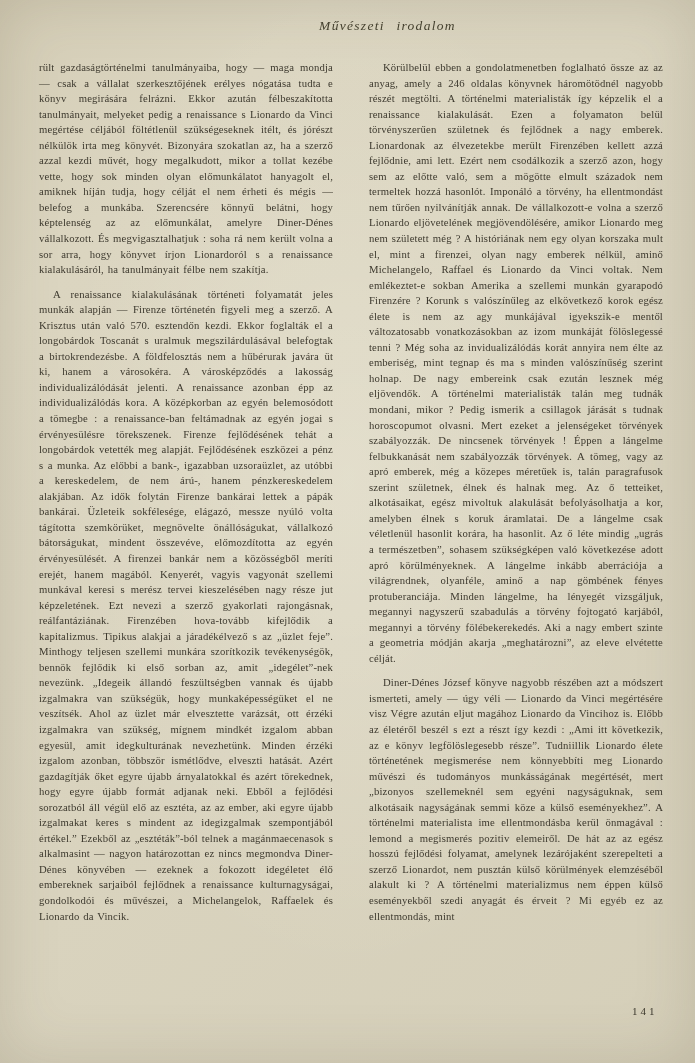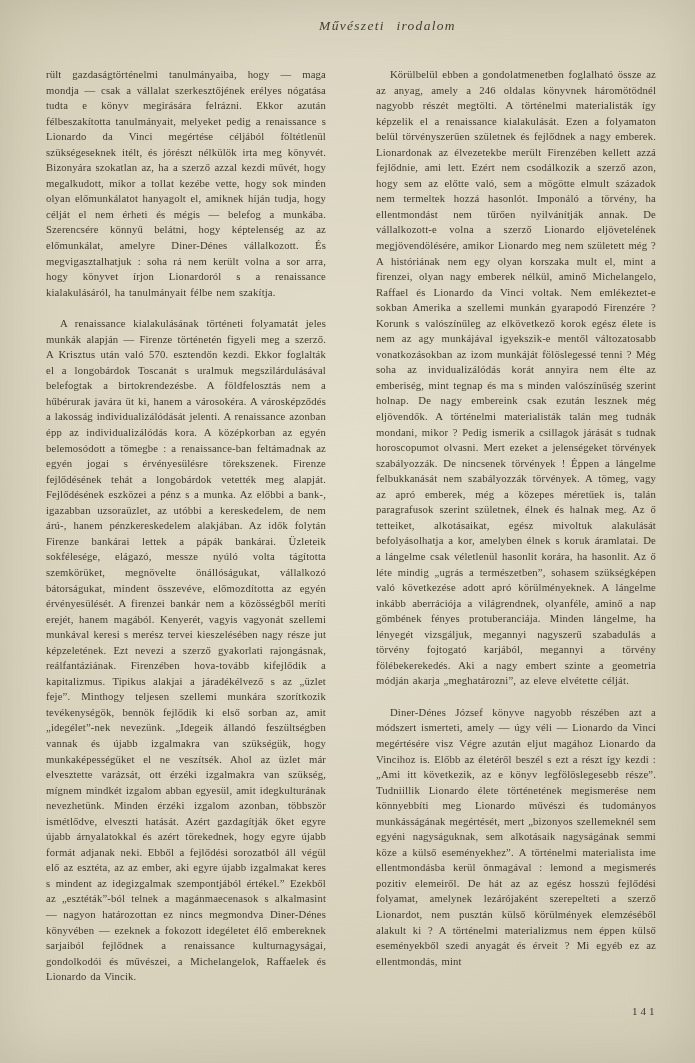--- a/index.html
+++ b/index.html
@@ -38,21 +38,21 @@
     left: 30px;
     right: 23px;
     display: flex;
     gap: 18px;
   }
   .column {
     flex: 1 1 0;
     min-width: 0;
   }
   .column p {
-    margin: 16px;
+    margin: 9px;
     font-size: 10.7px;
     line-height: 15.55px;
     text-align: justify;
     letter-spacing: 0.15px;
     word-spacing: 1px;
     color: #3d392e;
   }
   .column p.indent {
     text-indent: 14px;
   }

